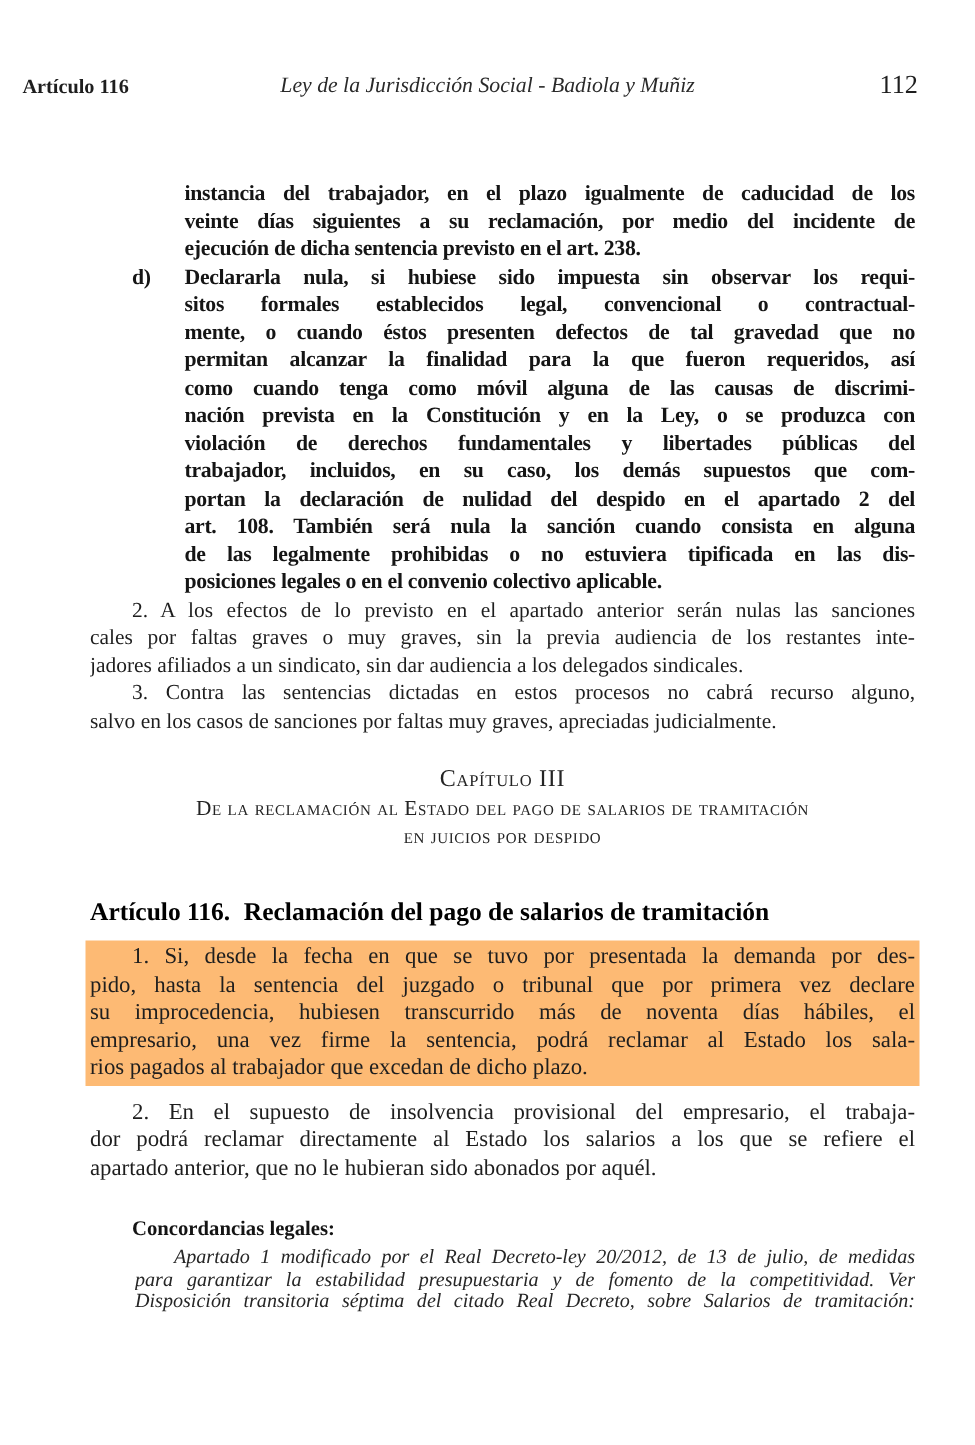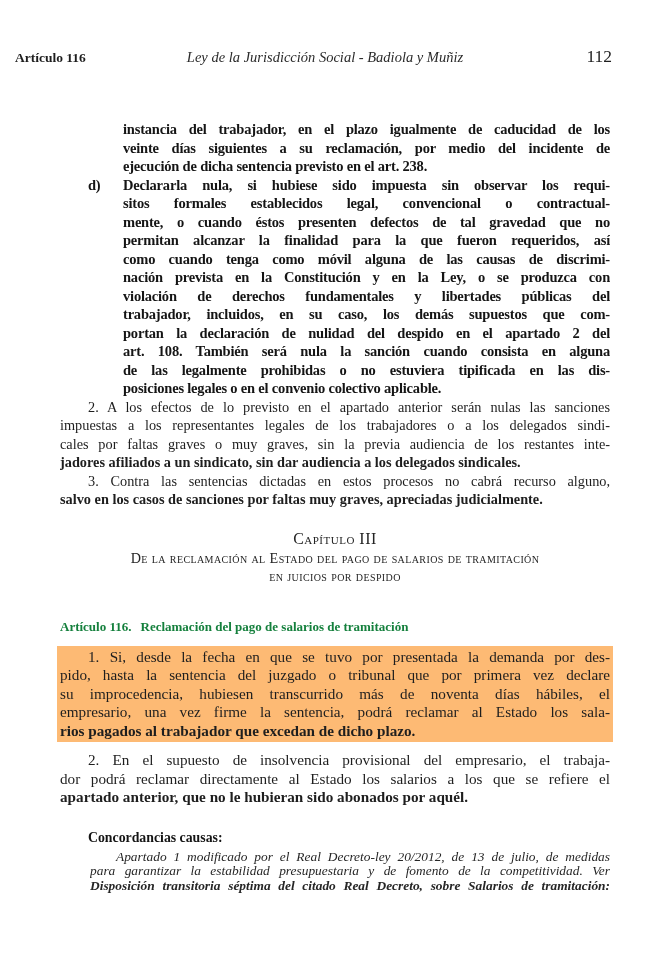--- a/index.html
+++ b/index.html
@@ -16,21 +16,21 @@
   .pg-header { position:absolute; top:46px; left:0; right:0; height:22px;padding-left:45px; }
   .h-left  { position:absolute; left:15px;  top:4px; font-weight:bold; font-size:13.5px; }
   .h-center{ position:absolute; left:0; right:0; top:3px; text-align:center; font-style:italic; font-size:14.5px; color:#2a2a2a; }
   .h-right { position:absolute; right:38px; top:0;  font-size:17.5px; }
 
   
   .content { position:absolute; left:60px; top:99px; width:550px; }
 
   
   .jline { text-align:justify; text-align-last:justify; max-height:18.5px; overflow:hidden; }
-  .jline.last { text-align-last:left;font-weight:bold; }
+  .jline.last { text-align-last:left; }
   .jline.find { text-indent:28px; }
 
   
   .bold-block .jline, .marker {
     font-weight:bold;
     font-size:14.5px;
     line-height:18.5px;
     letter-spacing:-0.2px;
     color:#151515;
   }
@@ -40,21 +40,21 @@
 
   
   .para-sm .jline { font-size:14.3px; line-height:18.5px; }
 
   
   .chapter { margin-top:20px; text-align:center; font-variant:small-caps; color:#242424; }
   .ch-title { font-size:16px;   line-height:20px;   letter-spacing:0.5px; }
   .ch-sub   { font-size:14.2px; line-height:18.5px; letter-spacing:0.4px; }
 
   
-  .art-heading { margin:30px 0 0 0; font-weight:bold; font-size:13px; line-height:21px; color:#15803d; }
+  .art-heading { margin:30px 0 0 0; font-weight:bold; font-size:17px; line-height:21px; color:#000000; }
   .art-title { margin-left:9px; }
 
   
   .hl-box { margin:9px -3px 0 -3px; padding:2px 3px; }
   .para-lg .jline { font-size:15.2px; line-height:18.5px; }
   .after-hl { margin-top:9px; }
 
   
   .concordances { margin-top:23px; }
   .conc-heading { margin-left:28px; font-weight:bold; font-size:13.8px; line-height:15px; color:#141414; }
@@ -95,21 +95,20 @@
           <div class="jline">trabajador, incluidos, en su caso, los demás supuestos que com-</div>
           <div class="jline">portan la declaración de nulidad del despido en el apartado 2 del</div>
           <div class="jline">art. 108. También será nula la sanción cuando consista en alguna</div>
           <div class="jline">de las legalmente prohibidas o no estuviera tipificada en las dis-</div>
           <div class="jline last">posiciones legales o en el convenio colectivo aplicable.</div>
         </div>
     </div>
 
     <div class="para-sm jblock">
         <div class="jline find">2. A los efectos de lo previsto en el apartado anterior serán nulas las sanciones</div>
-        <div class="jline">impuestas a los representantes legales de los trabajadores o a los delegados sindi-</div>
         <div class="jline">cales por faltas graves o muy graves, sin la previa audiencia de los restantes inte-</div>
         <div class="jline last">jadores afiliados a un sindicato, sin dar audiencia a los delegados sindicales.</div>
       </div>
 
     <div class="para-sm jblock">
         <div class="jline find">3. Contra las sentencias dictadas en estos procesos no cabrá recurso alguno,</div>
         <div class="jline last">salvo en los casos de sanciones por faltas muy graves, apreciadas judicialmente.</div>
       </div>
 
     <div class="chapter">
@@ -130,21 +129,21 @@
         </div>
     </div>
 
     <div class="para-lg jblock after-hl">
         <div class="jline find">2. En el supuesto de insolvencia provisional del empresario, el trabaja-</div>
         <div class="jline">dor podrá reclamar directamente al Estado los salarios a los que se refiere el</div>
         <div class="jline last">apartado anterior, que no le hubieran sido abonados por aquél.</div>
       </div>
 
     <div class="concordances">
-      <div class="conc-heading">Concordancias causas:</div>
+      <div class="conc-heading">Concordancias legales:</div>
       <div class="conc-text jblock">
           <div class="jline find">Apartado 1 modificado por el Real Decreto-ley 20/2012, de 13 de julio, de medidas</div>
           <div class="jline">para garantizar la estabilidad presupuestaria y de fomento de la competitividad. Ver</div>
           <div class="jline last">Disposición transitoria séptima del citado Real Decreto, sobre Salarios de tramitación:</div>
         </div>
     </div>
 
   </main>
 </div>
 

